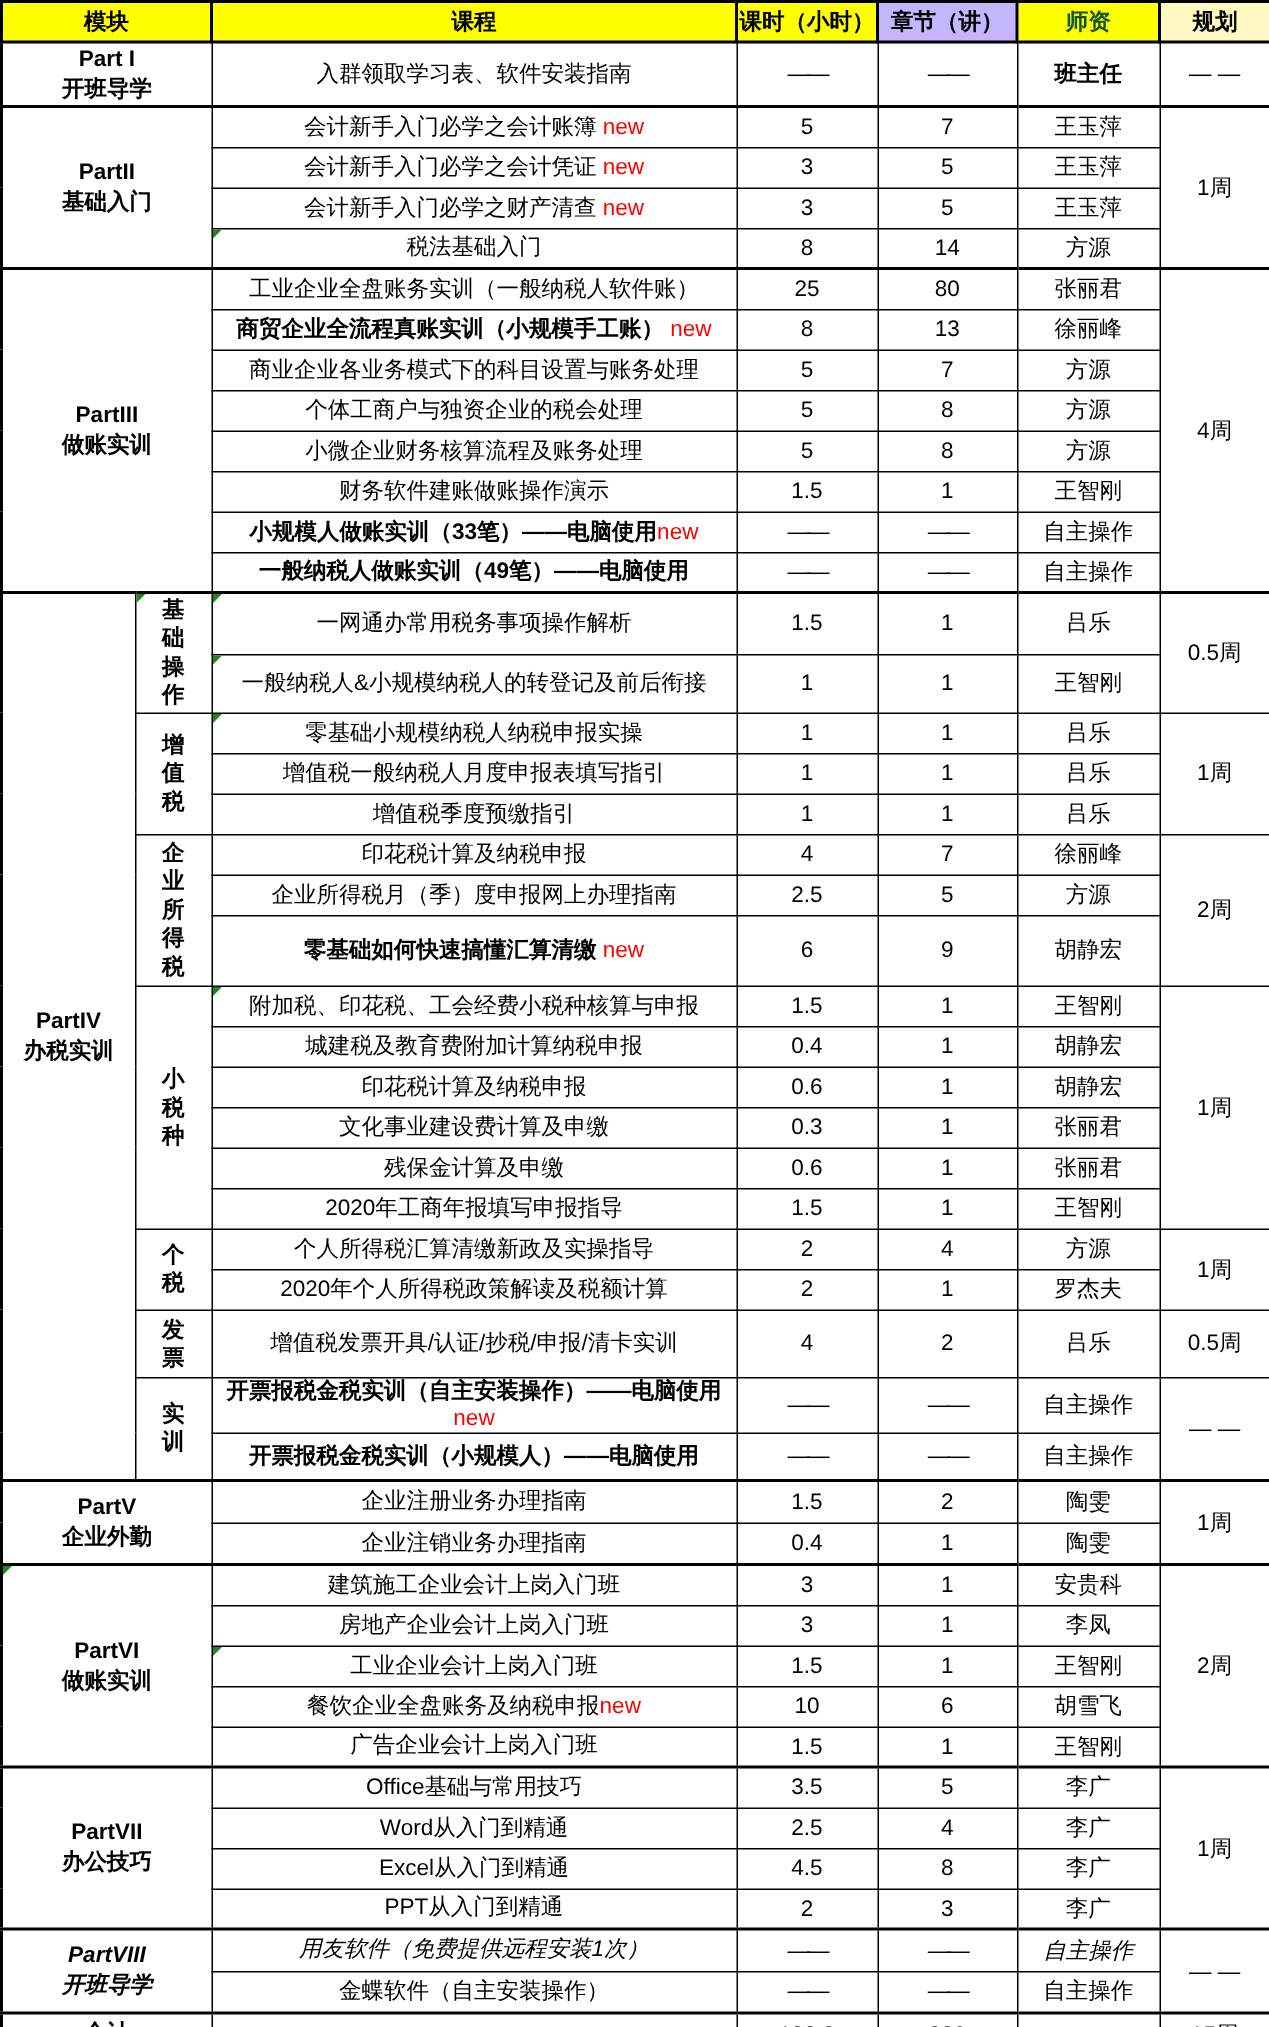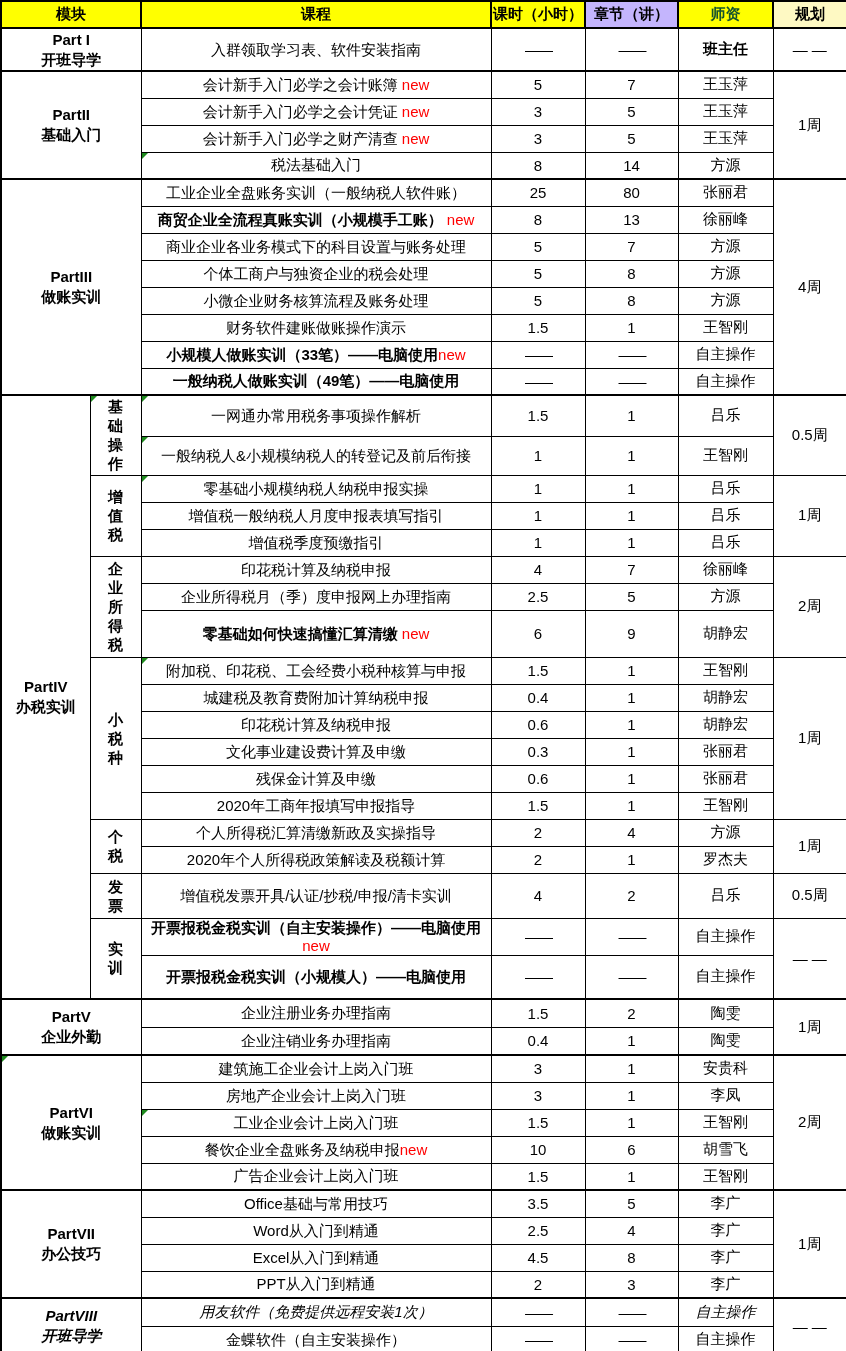--- a/index.html
+++ b/index.html
@@ -286,21 +286,21 @@
         </tr>
         <tr style="height: 28px;">
           <td class="subcat" rowspan="2"><span>实
 训</span></td>
           <td class="course bold"><span>开票报税金税实训（自主安装操作）——电脑使用</span><span class="new-badge" style="color: rgb(255, 0, 0);">new</span></td>
           <td class="num dash"><span>——</span></td>
           <td class="num dash"><span>——</span></td>
           <td class="teacher"><span>自主操作</span></td>
           <td class="plan" rowspan="2"><span>— —</span></td>
         </tr>
-        <tr style="height: 44px;">
+        <tr style="height: 32px;">
           <td class="course bold"><span>开票报税金税实训（小规模人）——电脑使用</span></td>
           <td class="num dash"><span>——</span></td>
           <td class="num dash"><span>——</span></td>
           <td class="teacher"><span>自主操作</span></td>
         </tr>
         <tr class="sec-start" style="height: 28px;">
           <td class="module" rowspan="2" colspan="2">
             <div>PartV</div>
             <div>企业外勤</div>
           </td>

